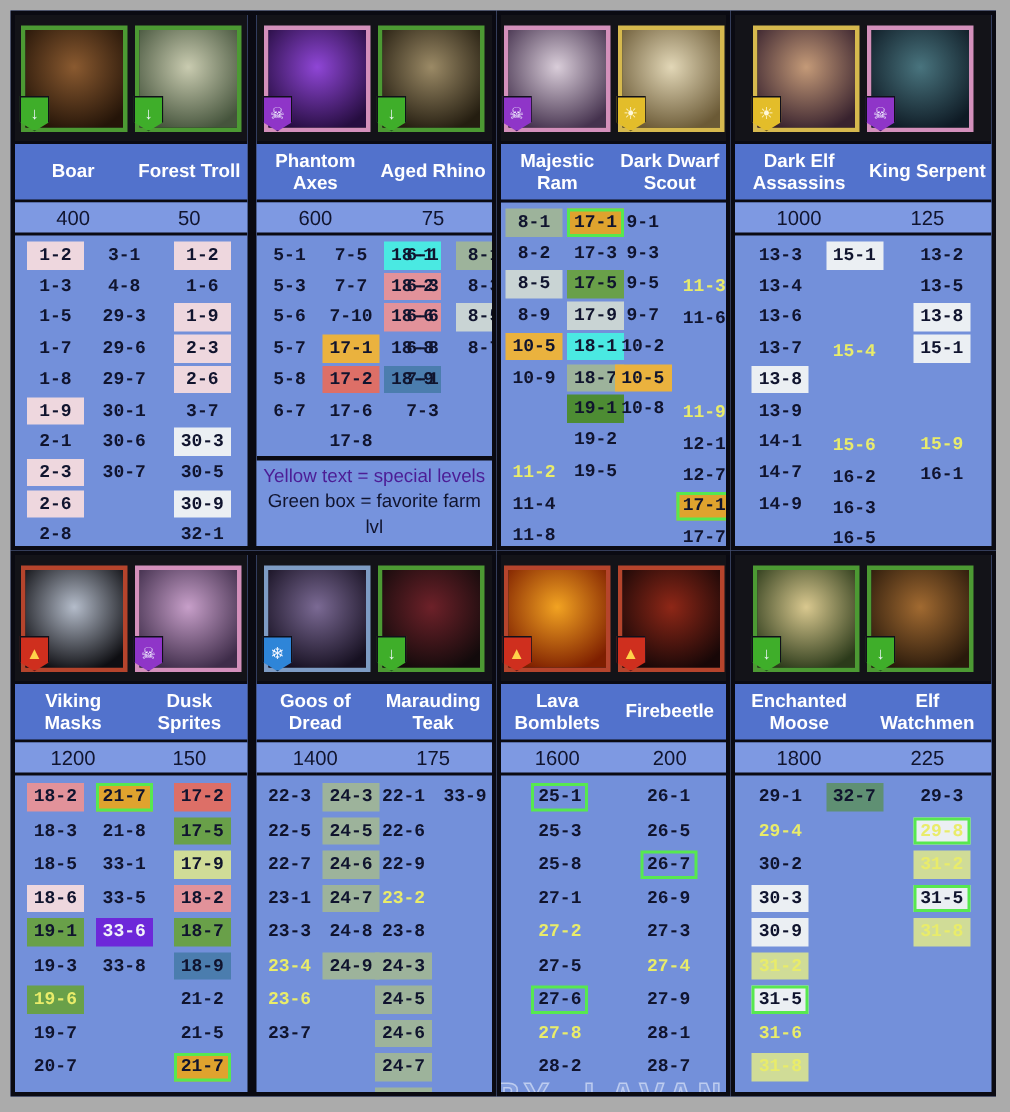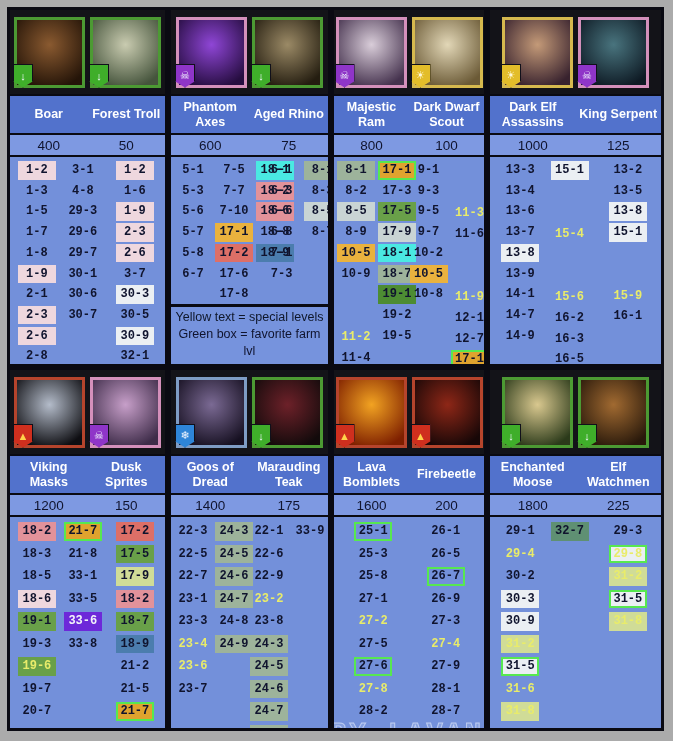--- a/index.html
+++ b/index.html
@@ -43,21 +43,21 @@
   .fg-yellow{color:#e9ec6a;margin-top:44px;}
   .bg-pink{background:#eed7de;} .bg-salmon{background:#e2929a;} .bg-red{background:#dd6f67;}
   .bg-orange{background:#eab23e;} .bg-gold{background:#dfa32e;} .bg-cyan{background:#4ae9e2;}
   .bg-steel{background:#4b7dae;} .bg-green{background:#69a049;} .bg-dgreen{background:#4d8c33;}
   .bg-teal{background:#5f9073;} .bg-graygreen{background:#9db39b;} .bg-lightgray{background:#c9d4d4;}
   .bg-white{background:#ebeff3;} .bg-palegreen{background:#d0dc97;}
   .bg-purple{background:#6d28d9;color:#f2f2fa;}
   
   .legend{position:absolute;left:0;right:0;bottom:0;border-top:3px solid #0a0a12;background:#7693dd;
     text-align:center;padding:2px 0 4px;}
-  .lg1{color:#0f172a;font-size:12.5px;line-height:1.35;}
+  .lg1{color:#4c1d95;font-size:12.5px;line-height:1.35;}
   .lg2{color:#10142e;font-size:12.5px;line-height:1.35;}
   .wm{position:absolute;right:0;bottom:-4px;font-size:27px;font-weight:bold;letter-spacing:3px;
     color:rgba(240,245,255,0.15);-webkit-text-stroke:1px rgba(240,245,255,0.55);white-space:nowrap;}
 </style>
 </head>
 <body>
 
 <div id="root">
   <div class="prow" id="row-top">
       <div class="panel top">
@@ -201,24 +201,20 @@
           </div>
           <div class="port b-gold">
             <div class="art" style="background: radial-gradient(circle at 50% 38%, rgb(226, 215, 183) 0%, rgb(107, 90, 54) 85%);"></div>
             <span class="badge bdg-yellow">☀</span>
           </div>
         </div>
         <div class="names">
           <div class="mname">Majestic Ram</div>
           <div class="mname">Dark Dwarf Scout</div>
         </div>
-        <div class="nums">
-          <div class="mnum">800</div>
-          <div class="mnum">100</div>
-        </div>
         <div class="cells">
           <div class="mcols" style="flex-grow: 2.5;">
             <div class="col">
               <div class="cell bg-graygreen">8-1</div>
               <div class="cell">8-2</div>
               <div class="cell bg-lightgray">8-5</div>
               <div class="cell">8-9</div>
               <div class="cell bg-orange">10-5</div>
               <div class="cell">10-9</div>
               <div class="cell fg-yellow">11-2</div>

